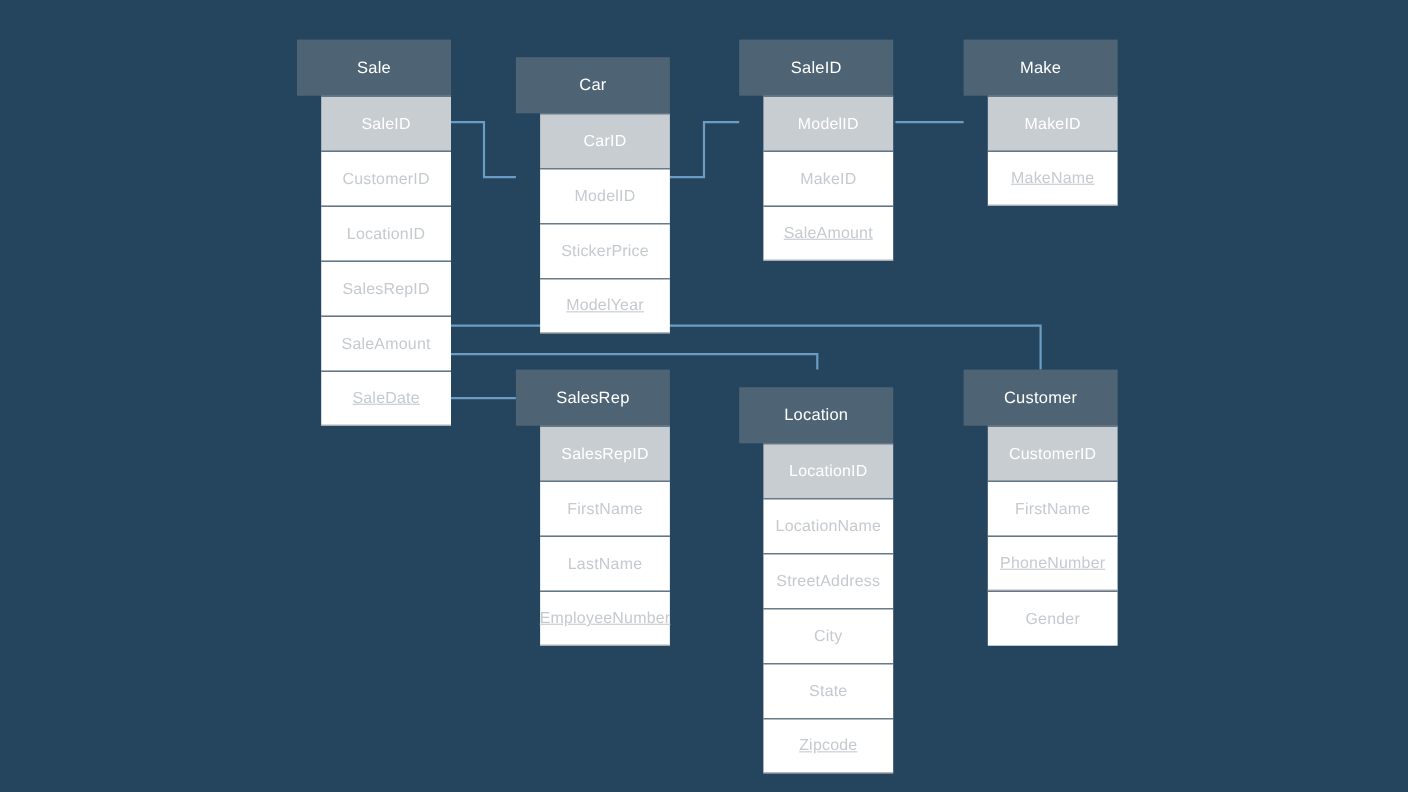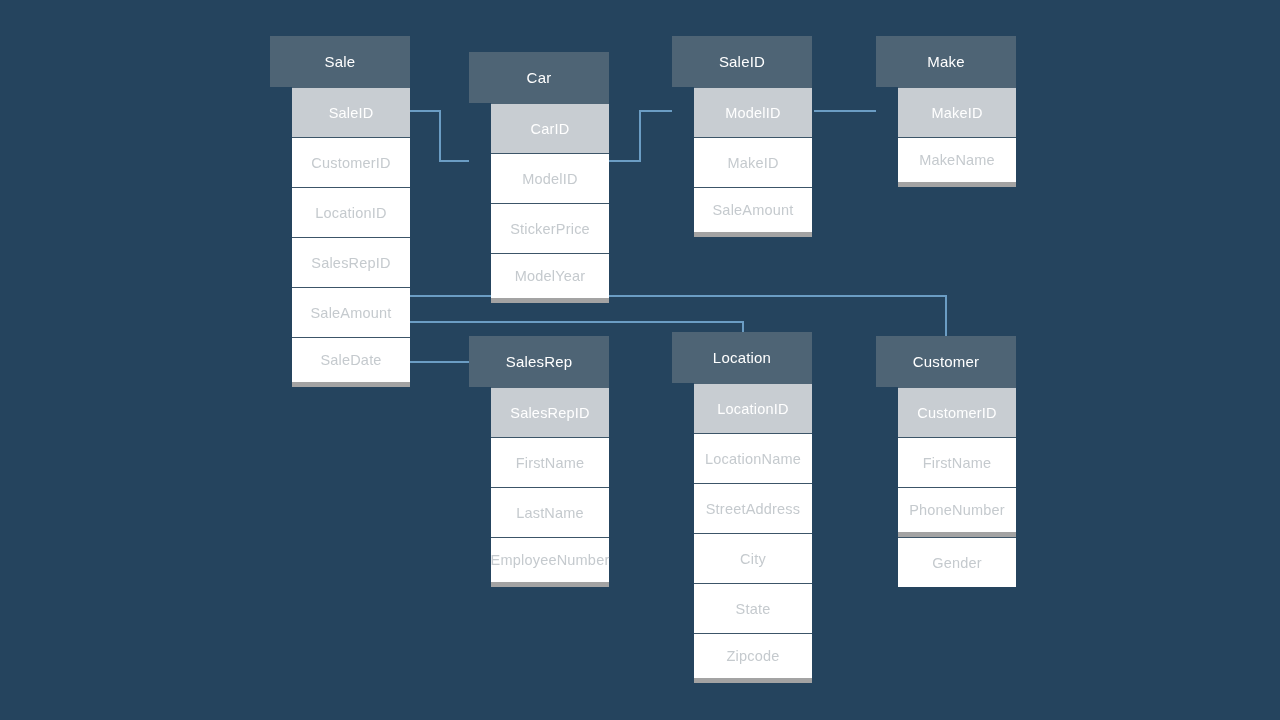--- a/index.html
+++ b/index.html
@@ -53,21 +53,22 @@
     box-sizing: border-box;
     letter-spacing: 0.2px;
     margin-left: 22px;
   }
   .field.key {
     background: #c8cdd2;
     color: #ffffff;
     border-top: 1px solid #4e6475;
   }
   .field.last {
-    border-bottom: 5px solid #a3a3a3;
+    border-bottom: 1px solid #a3a3a3;
+    text-decoration: underline;
   }
 </style>
 </head>
 <body>
 
 <div id="canvas">
   <svg class="connectors" viewBox="0 0 1280 720" width="1280" height="720">
       <path d="M 410 111 L 440 111 L 440 161 L 469 161" fill="none" stroke="#6b9dc4" stroke-width="2"></path>
       <path d="M 609 161 L 640 161 L 640 111 L 672 111" fill="none" stroke="#6b9dc4" stroke-width="2"></path>
       <path d="M 814 111 L 876 111" fill="none" stroke="#6b9dc4" stroke-width="2"></path>
@@ -102,21 +103,21 @@
       <div class="field key">MakeID</div>
       <div class="field last">MakeName</div>
     </div>
     <div class="entity" style="left: 469px; top: 336px;">
       <div class="entity-header">SalesRep</div>
       <div class="field key">SalesRepID</div>
       <div class="field">FirstName</div>
       <div class="field">LastName</div>
       <div class="field last">EmployeeNumber</div>
     </div>
-    <div class="entity" style="left: 672px; top: 332px; border-radius: 23px;">
+    <div class="entity" style="left: 672px; top: 352px; border-radius: 23px;">
       <div class="entity-header">Location</div>
       <div class="field key">LocationID</div>
       <div class="field">LocationName</div>
       <div class="field">StreetAddress</div>
       <div class="field">City</div>
       <div class="field">State</div>
       <div class="field last">Zipcode</div>
     </div>
     <div class="entity" style="left: 876px; top: 336px;">
       <div class="entity-header">Customer</div>

